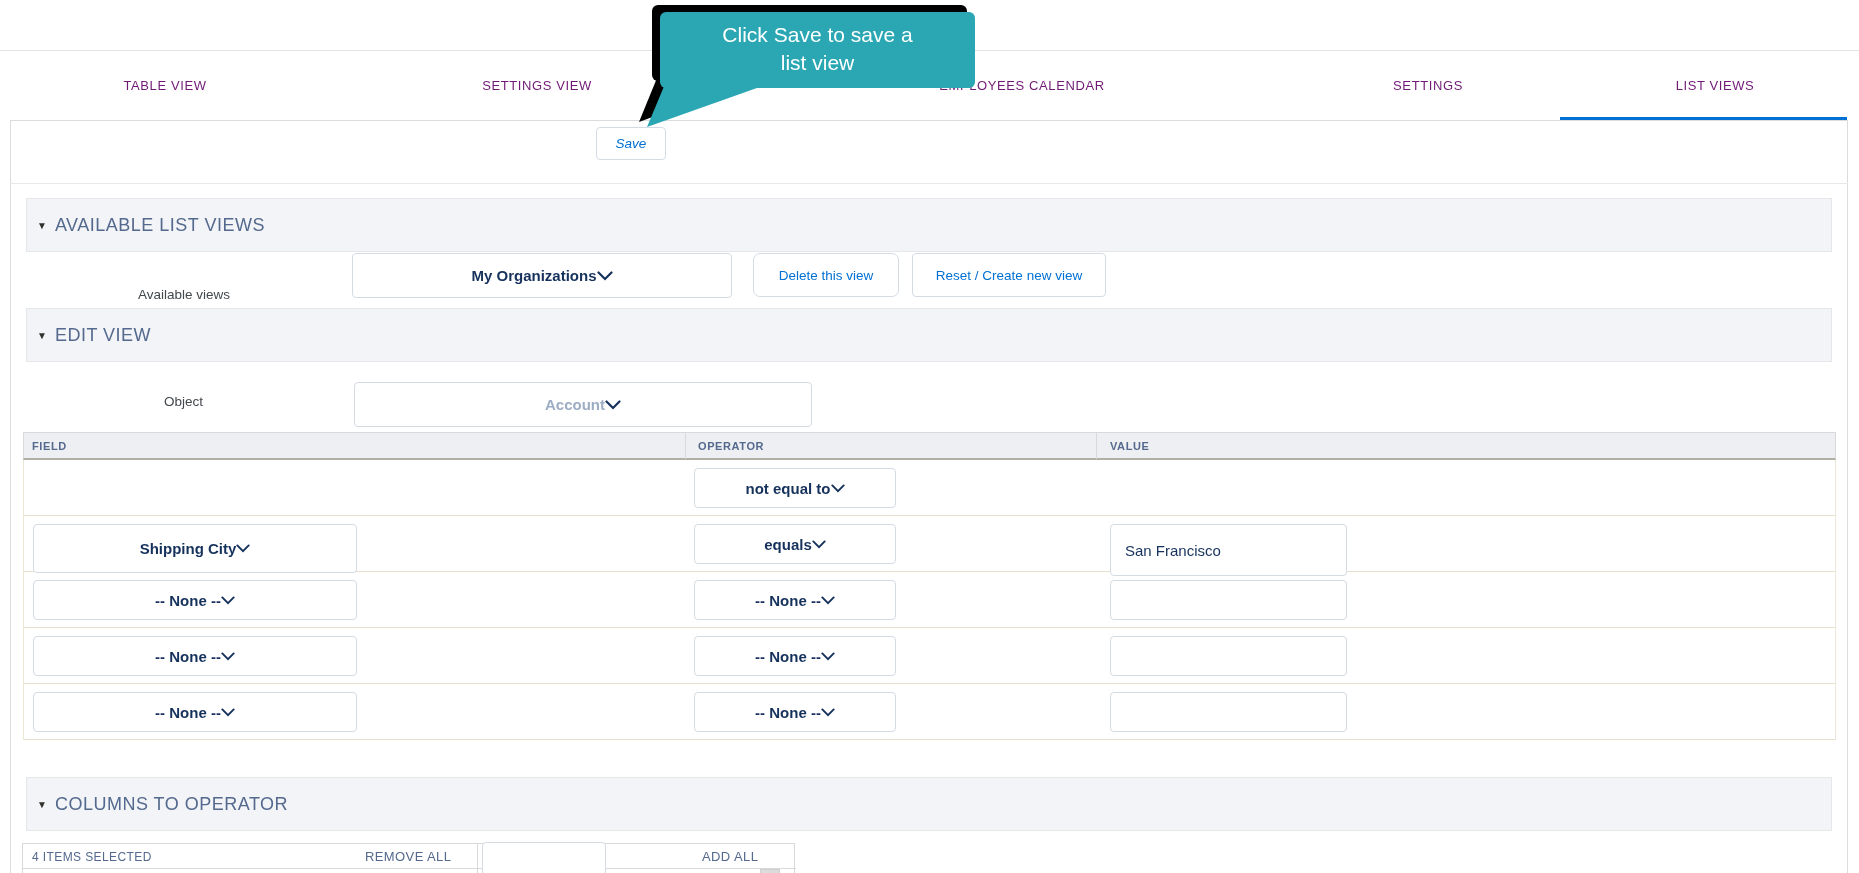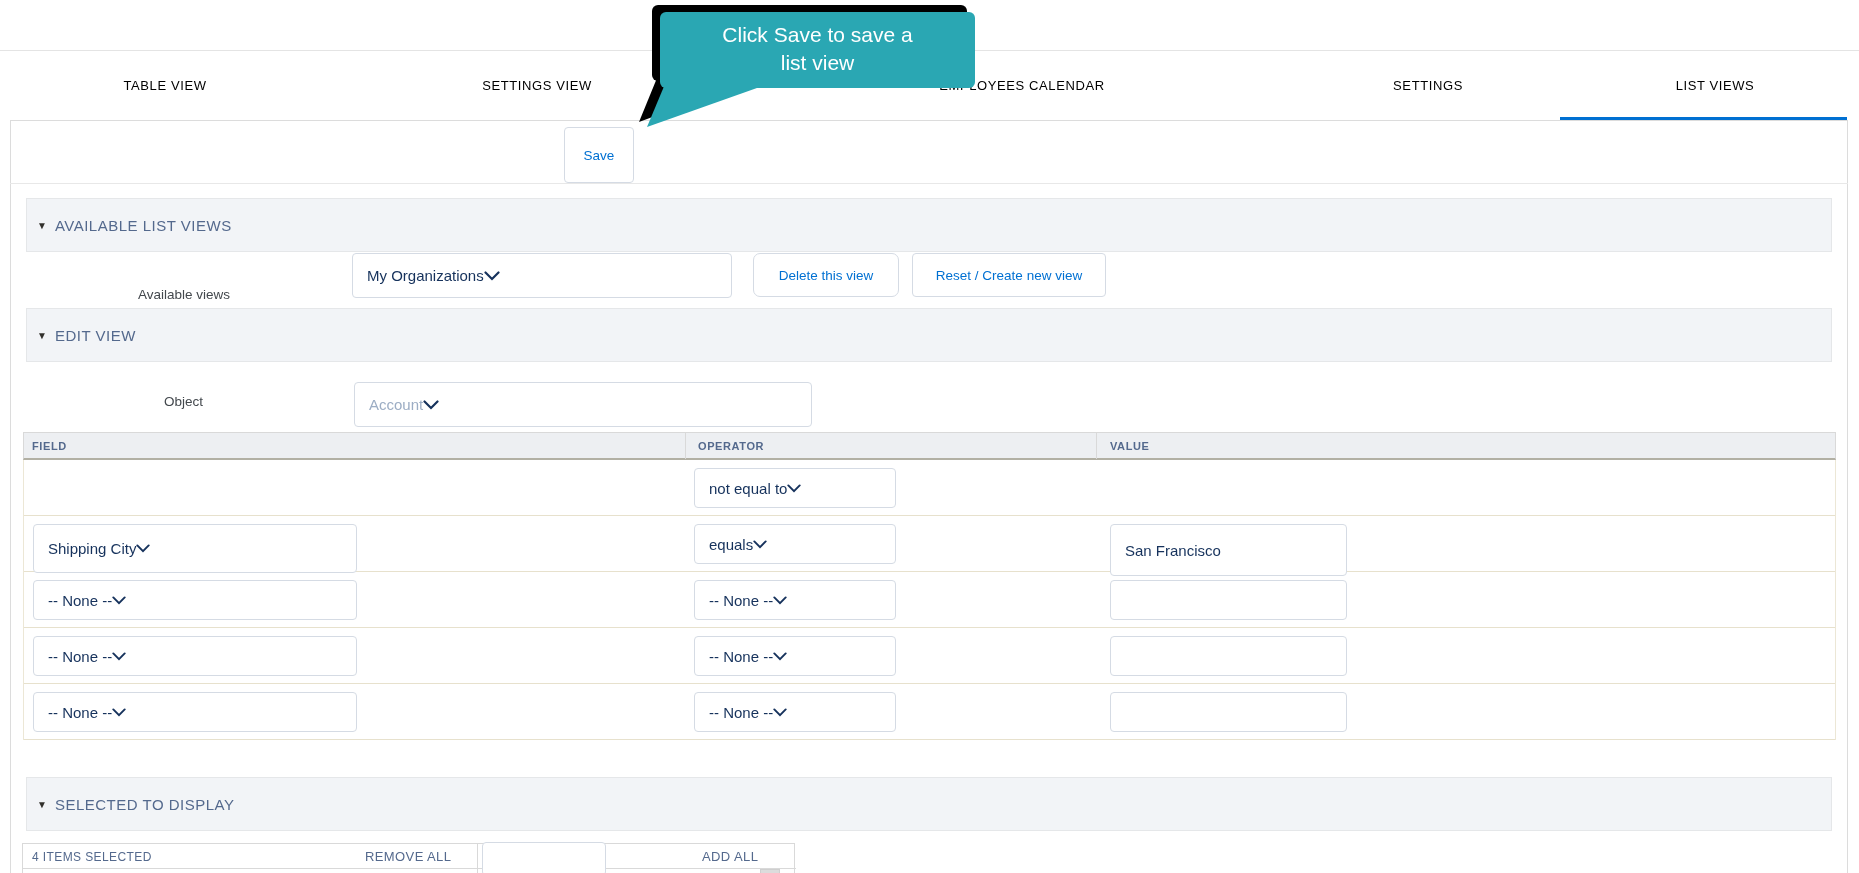--- a/index.html
+++ b/index.html
@@ -3,44 +3,44 @@
 <meta charset="utf-8">
 <style>
   * { margin:0; padding:0; box-sizing:border-box; }
   html,body { width:1859px; height:873px; overflow:hidden; background:#fff;
               font-family:"Liberation Sans", sans-serif; }
   .abs { position:absolute; }
 
   
   .top-rule { left:0; top:50px; width:1859px; height:1px; background:#e4e4e4; }
   .tab { top:78px; transform:translateX(-50%); font-size:13px; letter-spacing:.6px;
-         color:#000000; white-space:nowrap; cursor:pointer; }
+         color:#701a75; white-space:nowrap; cursor:pointer; }
   .tab-underline { left:1560px; top:117px; width:287px; height:3px; background:#0070d2; }
 
   
   .container { left:10px; top:120px; width:1838px; height:780px;
                border:1px solid #dcdcdc; border-bottom:none; background:#fff; }
 
   .save-row-border { left:10px; top:183px; width:1838px; height:1px; background:#e8e8e8; }
 
   .btn { position:absolute; background:#fff; border:1px solid #d5dbe4; border-radius:4px;
          color:#0070d2; font-size:13.5px; font-family:"Liberation Sans",sans-serif;
          cursor:pointer; text-align:center; }
 
   .section-hdr { left:26px; width:1806px; height:54px; background:#f2f4f7;
                  border:1px solid #e5e7e9; display:flex; align-items:center;
                  padding-left:10px; cursor:pointer; }
   .section-hdr .caret { font-size:10px; color:#32302c; margin-right:8px; }
-  .section-hdr .ttl { font-size:15px; color:#54698d; letter-spacing:.5px; }
+  .section-hdr .ttl { font-size:18px; color:#54698d; letter-spacing:.5px; }
 
   .field-label { position:absolute; font-size:13.5px; color:#43484d; }
 
   .sel { position:absolute; background:#fff; border:1px solid #d5dbe4; border-radius:4px;
-         display:flex; align-items:center; justify-content:flex-start;
-         padding:0 14px; font-size:15px; color:#16325c; cursor:pointer; }
+         display:flex; align-items:center; justify-content:center;
+         padding:0 14px; font-size:15px; color:#16325c; cursor:pointer;font-weight:bold; }
   .sel.placeholder { color:#9cadc4; }
   .chev { flex:none; }
 
   .txt-input { position:absolute; background:#fff; border:1px solid #d5dbe4; border-radius:4px;
                font-size:15px; color:#16325c; padding:0 14px;
                font-family:"Liberation Sans",sans-serif; outline:none; }
 
   
   .ftable-hdr { left:23px; top:432px; width:1813px; height:28px; background:#edeff2;
                 border:1px solid #d9d9d9; border-bottom:2px solid #b2b0a4; }
@@ -74,21 +74,21 @@
 <div class="abs tab" style="left:165px">TABLE VIEW</div>
 <div class="abs tab" style="left:537px">SETTINGS VIEW</div>
 <div class="abs tab" style="left:1022px">EMPLOYEES CALENDAR</div>
 <div class="abs tab" style="left:1428px">SETTINGS</div>
 <div class="abs tab" style="left:1715px">LIST VIEWS</div>
 <div class="abs tab-underline"></div>
 
 <div class="abs container"></div>
 <div class="abs save-row-border"></div>
 
-<button class="btn" style="left:564px; top:127px; width:70px; height:56px;">Save</button>
+<button class="btn" style="left:596px; top:127px; width:70px; height:33px;font-style:italic;">Save</button>
 
 <div class="abs section-hdr" style="top:198px">
   <span class="caret">▼</span>
   <span class="ttl">AVAILABLE LIST VIEWS</span>
 </div>
 
 <span class="field-label" style="left:138px; top:287px;">Available views</span>
 
 <div class="sel" style="left:352px; top:253px; width:380px; height:45px;">
   <span>My Organizations</span>
@@ -194,21 +194,21 @@
           <path d="M1.5 1.5 L8 8 L14.5 1.5" stroke="#16325c" stroke-width="2.2" fill="none" stroke-linecap="round"></path>
         </svg>
     </div>
     <input class="txt-input" style="left: 1086px; top: 8px; width: 237px; height: 40px;" value="">
   </div>
 
 </div>
 
 <div class="abs section-hdr" style="top:777px">
   <span class="caret">▼</span>
-  <span class="ttl">SELECTED TO DISPLAY</span>
+  <span class="ttl">COLUMNS TO OPERATOR</span>
 </div>
 
 <div class="abs picklist">
   <span class="pick-lbl" style="left:9px; top:6px;">4 ITEMS SELECTED</span>
   <span class="pick-lbl" style="left:342px; top:5px; font-size:13px;">REMOVE ALL</span>
   <span class="pick-lbl" style="left:679px; top:5px; font-size:13px;">ADD ALL</span>
   <div class="pick-div-v"></div>
   <div class="pick-div-h"></div>
   <input class="txt-input" style="left: 459px; top: -2px; width: 124px; height: 34px; font-size: 13px; z-index: 2;" value="">
   <span class="updown">↕</span>

